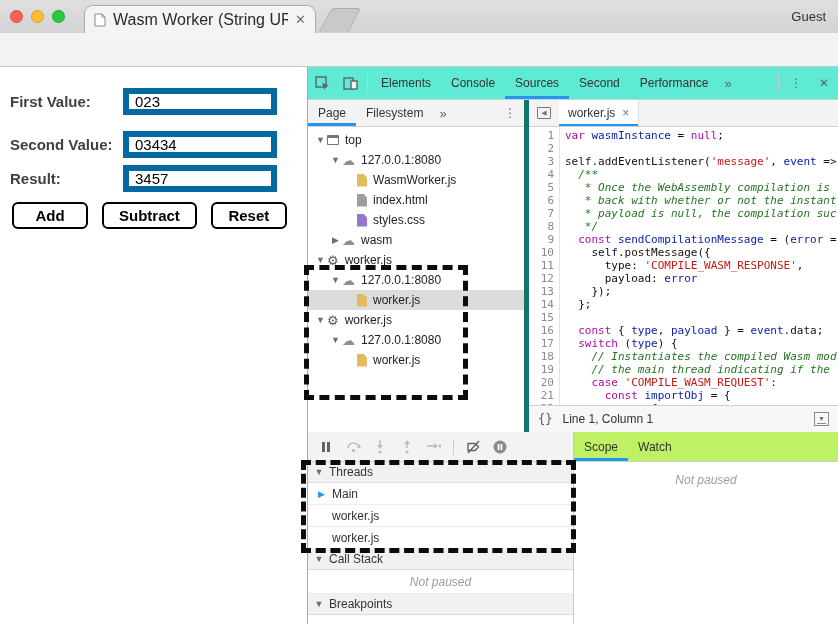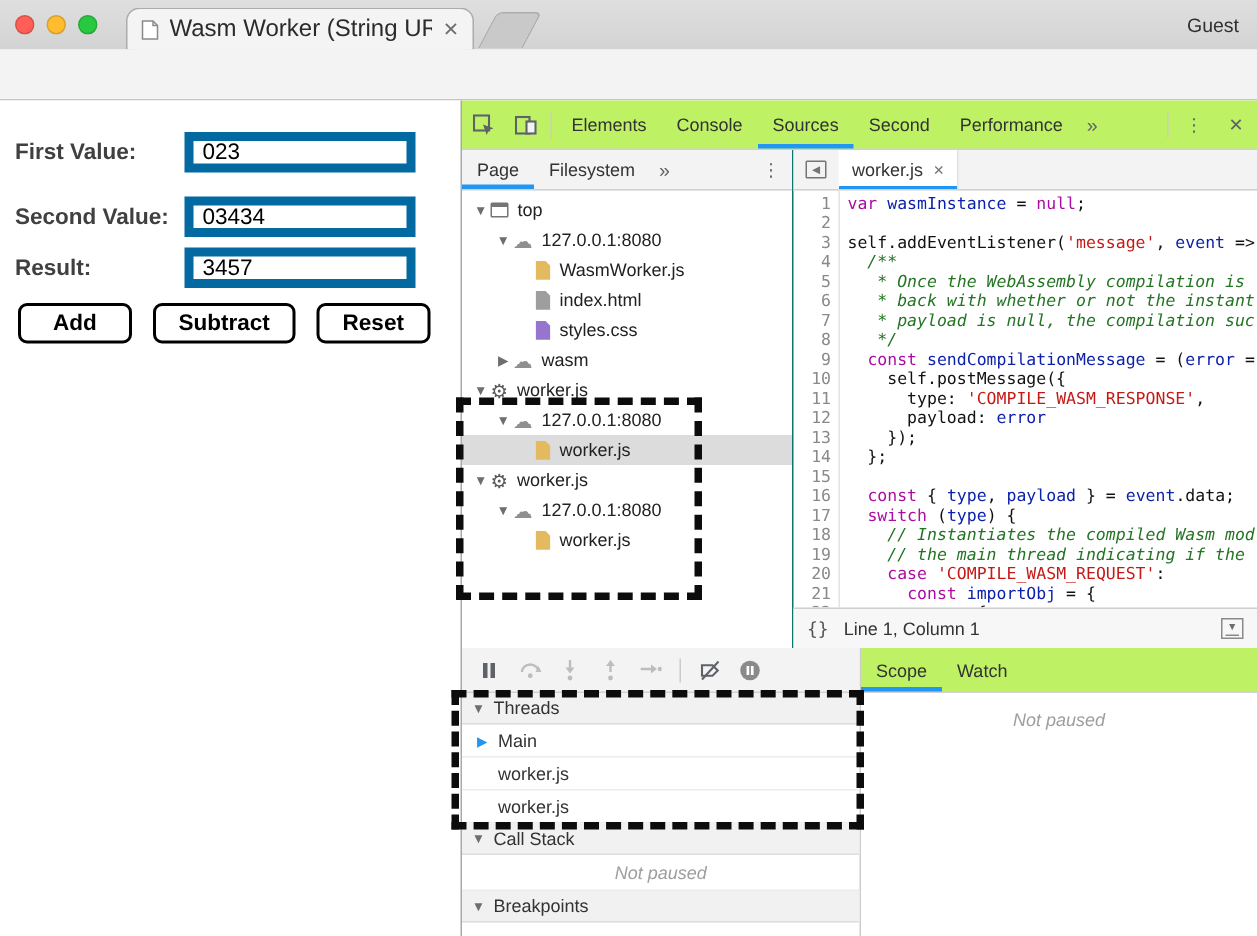--- a/index.html
+++ b/index.html
@@ -26,30 +26,30 @@
   
   .page { position:absolute; left:0; top:67px; width:307px; bottom:0; background:#fff; }
   .frow { position:absolute; left:10px; height:28px; display:flex; align-items:center; }
   .flabel { font-weight:bold; font-size:15px; width:113px; color:#404040; }
   .finput { width:154px; height:27px; border:6px solid #0369a1; font-family:"Liberation Sans",sans-serif; font-size:15px; padding:0 6px; color:#000; background:#fff; }
   .btnrow { position:absolute; left:12px; top:135px; display:flex; gap:14px; }
   .fbtn { background:#fff; border:2px solid #000; border-radius:6px; height:27px; min-width:76px; padding:0 15px; font-family:Liberation Sans, sans-serif; font-size:15px; font-weight:bold; color:#000; }
 
   
   .devtools { position:absolute; left:307px; top:67px; right:0; bottom:0; border-left:1px solid #a9a9a9; background:#fff; font-size:12px; color:#333; }
-  .dt-toolbar { position:absolute; left:0; top:0; right:0; height:33px; background:#bef264; border-bottom:1px solid #d0d0d0; display:flex; align-items:stretch; }
+  .dt-toolbar { position:absolute; left:0; top:0; right:0; height:33px; background:#5eead4; border-bottom:1px solid #d0d0d0; display:flex; align-items:stretch; }
   .ico-btn { width:28px; display:flex; align-items:center; justify-content:center; color:#5f6368; }
   .vdiv { width:1px; background:#ccc; margin:7px 3px; }
   .dt-tab { padding:0 10px; display:flex; align-items:center; color:#333; font-size:12px; }
   .dt-tab.active { box-shadow:inset 0 -3px 0 var(--accent); }
   .chev { color:#5f6368; font-size:13px; padding:0 6px; display:flex; align-items:center; }
   .sp { flex:1; }
   .xclose { font-size:12px; }
 
-  .nav-pane { position:absolute; left:0; top:33px; width:221px; bottom:192px; border-right:1px solid #0f766e; overflow:hidden; }
+  .nav-pane { position:absolute; left:0; top:33px; width:221px; bottom:192px; border-right:5px solid #0f766e; overflow:hidden; }
   .subtabs { height:27px; background:#f3f3f3; border-bottom:1px solid #d0d0d0; display:flex; align-items:stretch; }
   .subtab { padding:0 10px; display:flex; align-items:center; color:#333; }
   .subtab.active { box-shadow:inset 0 -3px 0 var(--accent); }
   .tree { padding-top:3px; }
   .trow { height:20px; display:flex; align-items:center; font-size:12px; color:#222; white-space:nowrap; }
   .trow.selected { background:#dcdcdc; }
   .texp { width:13px; text-align:center; color:#6e6e6e; font-size:9px; flex:none; }
   .tlabel { margin-left:6px; }
   .i-frame { width:12px; height:10px; border:1px solid #757575; border-top-width:3px; border-radius:1px; flex:none; }
   .i-cloud { color:#8f8f8f; font-size:13px; line-height:13px; flex:none; }

